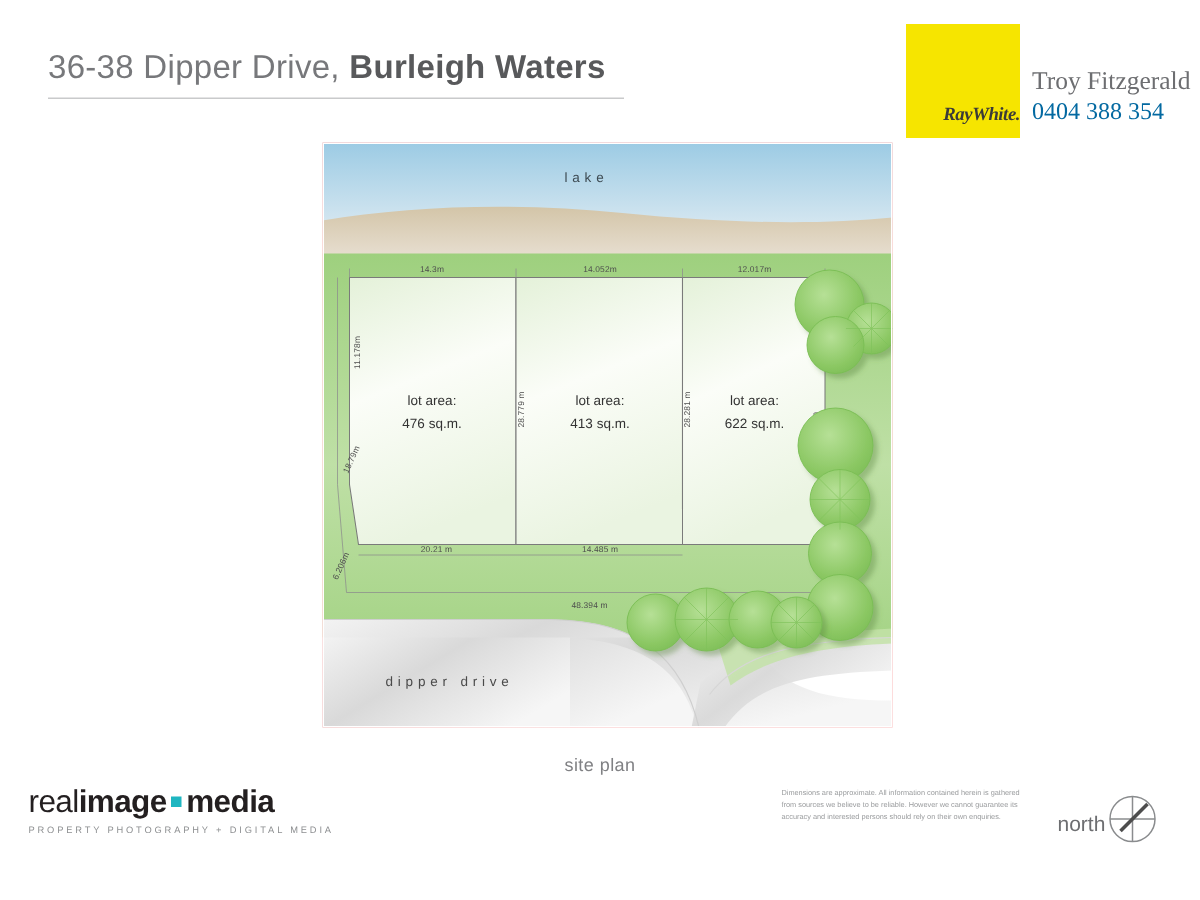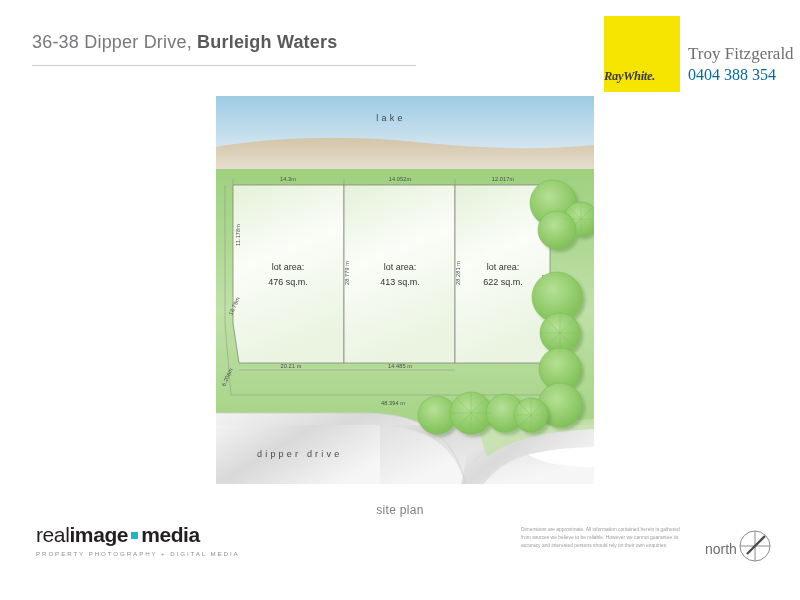--- a/index.html
+++ b/index.html
@@ -16,21 +16,21 @@
     font-family: "Liberation Sans", sans-serif;
     color: #58595b;
   }
 
   
   #header-title {
     position: absolute;
     left: 32px;
     top: 32px;
     width: 390px;
-    font-size: 18px;
+    font-size: 22px;
     letter-spacing: 0.2px;
     color: #6d6e71;
     white-space: nowrap;
   }
   #header-title .addr-light { font-weight: 400; color: #77787b; }
   #header-title .addr-bold  { font-weight: 700; color: #58595b; }
   #title-rule {
     position: absolute;
     left: 32px;
     top: 65px;
@@ -47,21 +47,21 @@
     width: 180px;
     height: 80px;
   }
   #raywhite-logo {
     position: absolute;
     left: 0; top: 0;
     width: 76px; height: 76px;
     background: #f6e500;
     display: flex;
     align-items: flex-end;
-    justify-content: flex-start;
+    justify-content: flex-end;
     padding-bottom: 8px;
     box-sizing: border-box;
   }
   #raywhite-wordmark {
     font-family: "Liberation Serif", serif;
     font-style: italic;
     font-weight: 700;
     font-size: 12.5px;
     color: #3b3b38;
     letter-spacing: -0.3px;
@@ -131,21 +131,21 @@
     width: 800px;
     text-align: center;
     font-size: 12px;
     color: #808184;
     letter-spacing: 0.3px;
   }
 
   
   #rim-logo {
     position: absolute;
-    left: 36px;
+    left: 19px;
     top: 524px;
     width: 200px;
   }
   #rim-word {
     font-size: 21px;
     color: #231f20;
     letter-spacing: -0.4px;
     white-space: nowrap;
     line-height: 1;
   }

